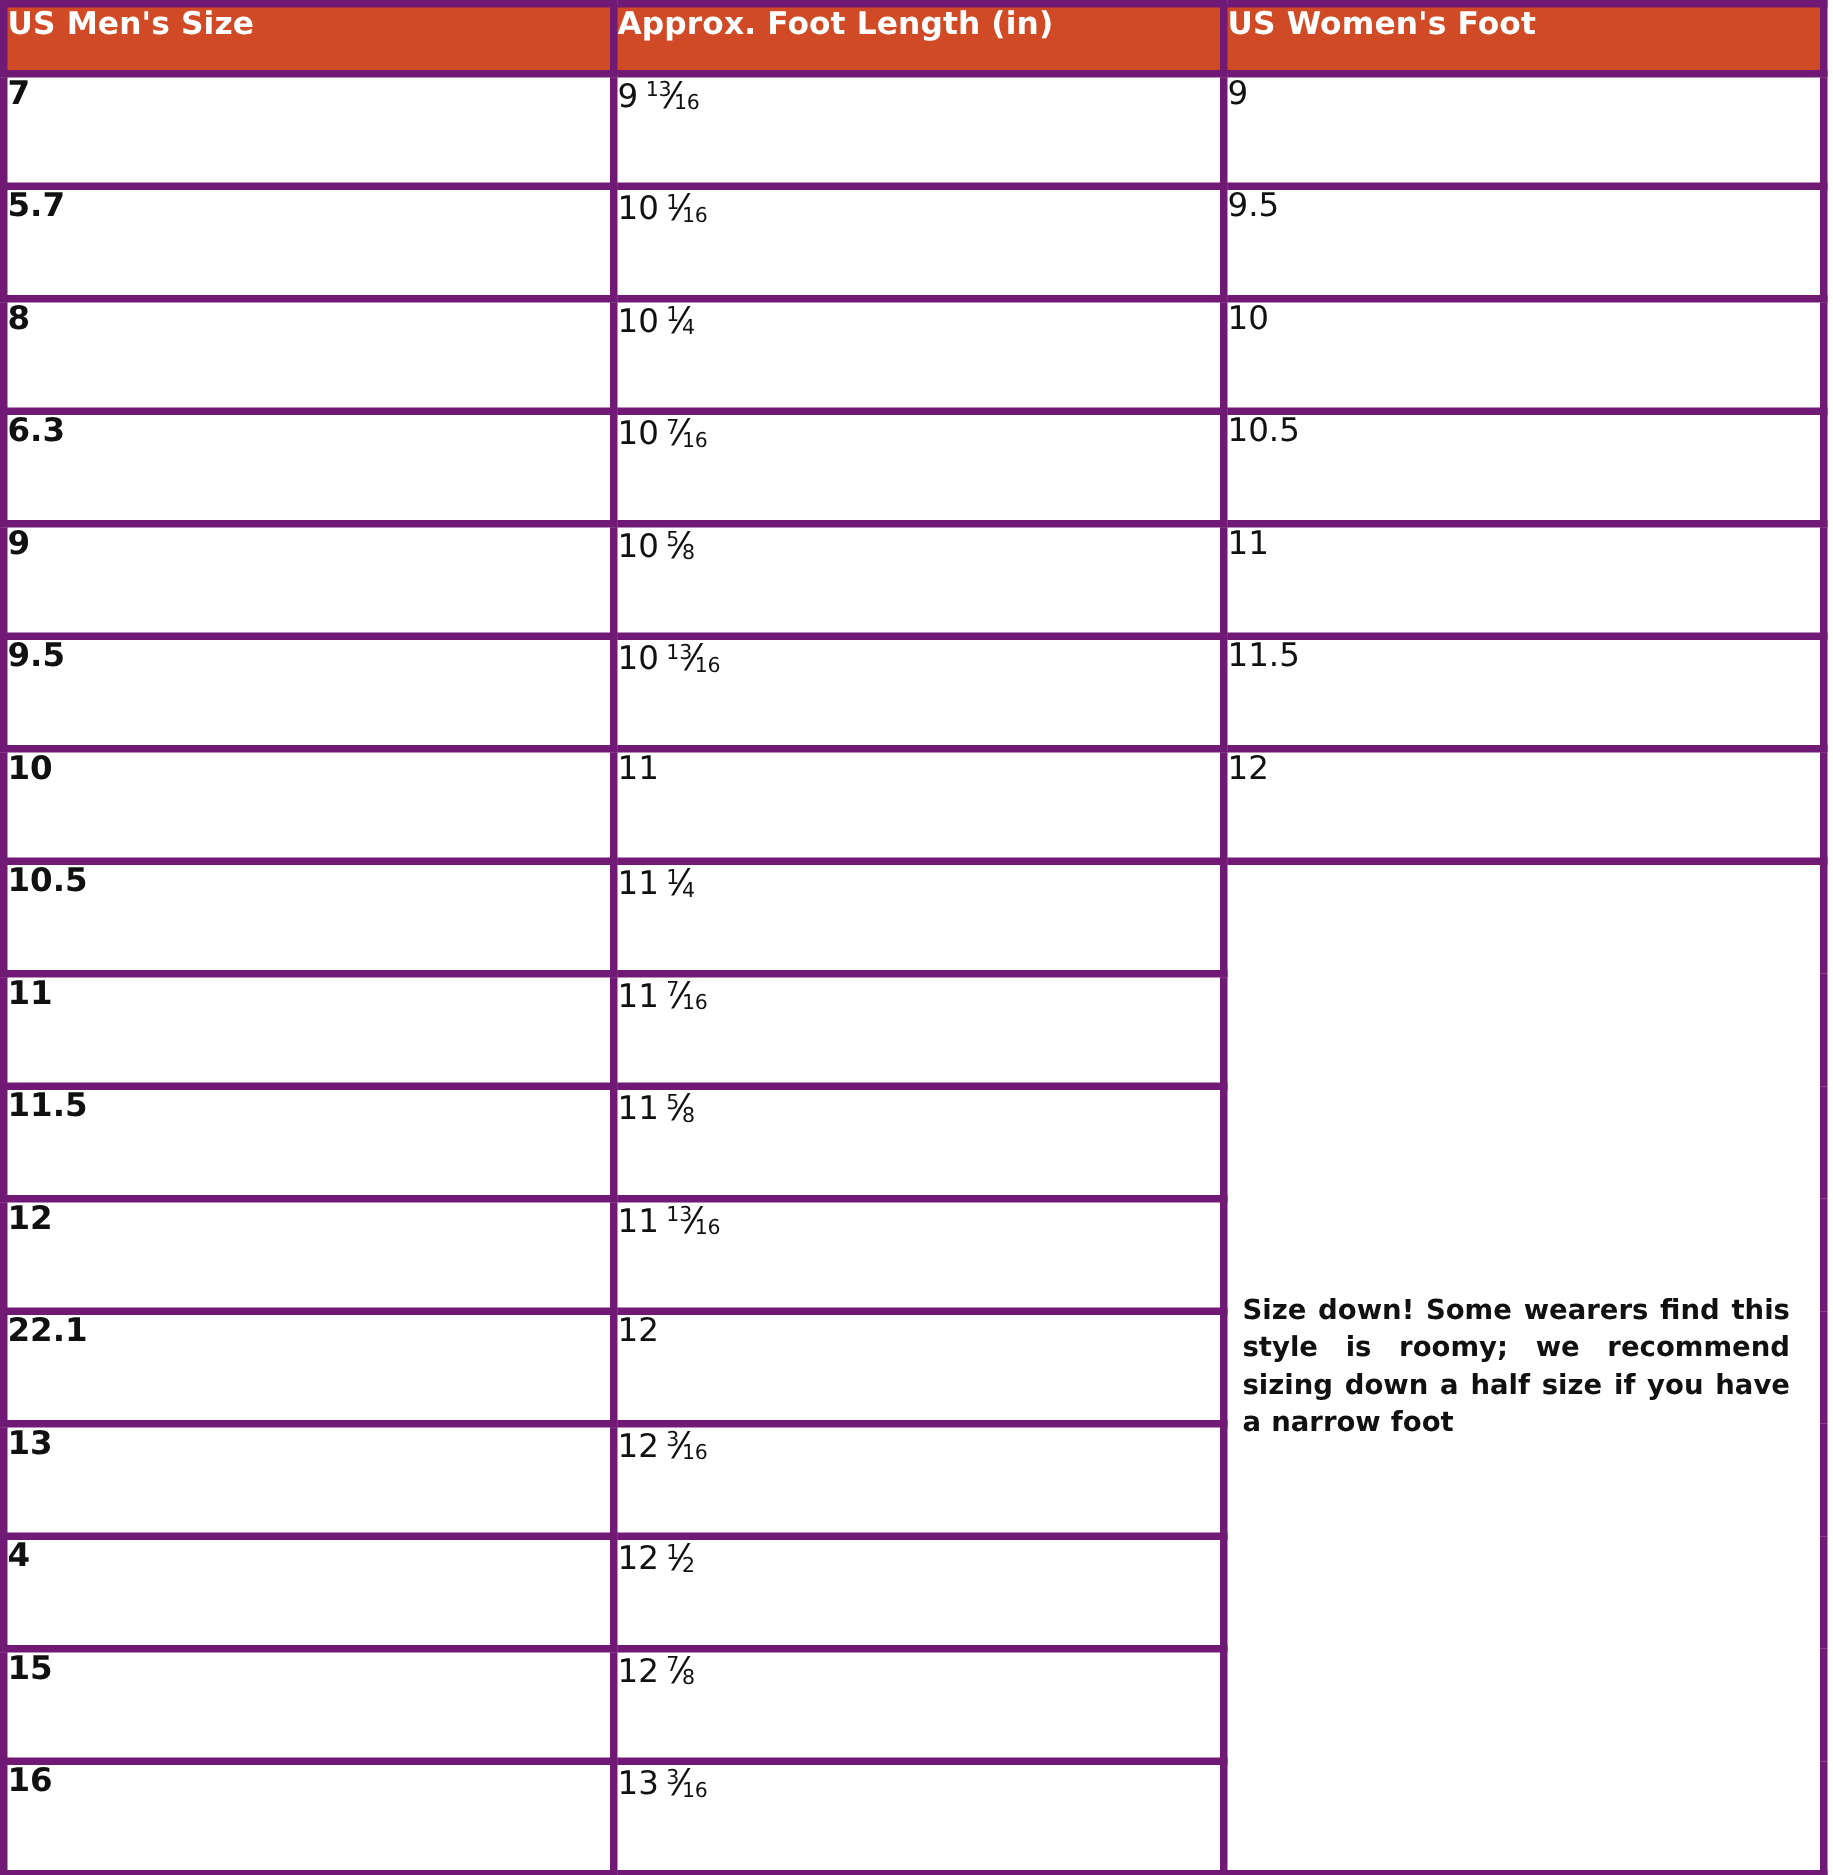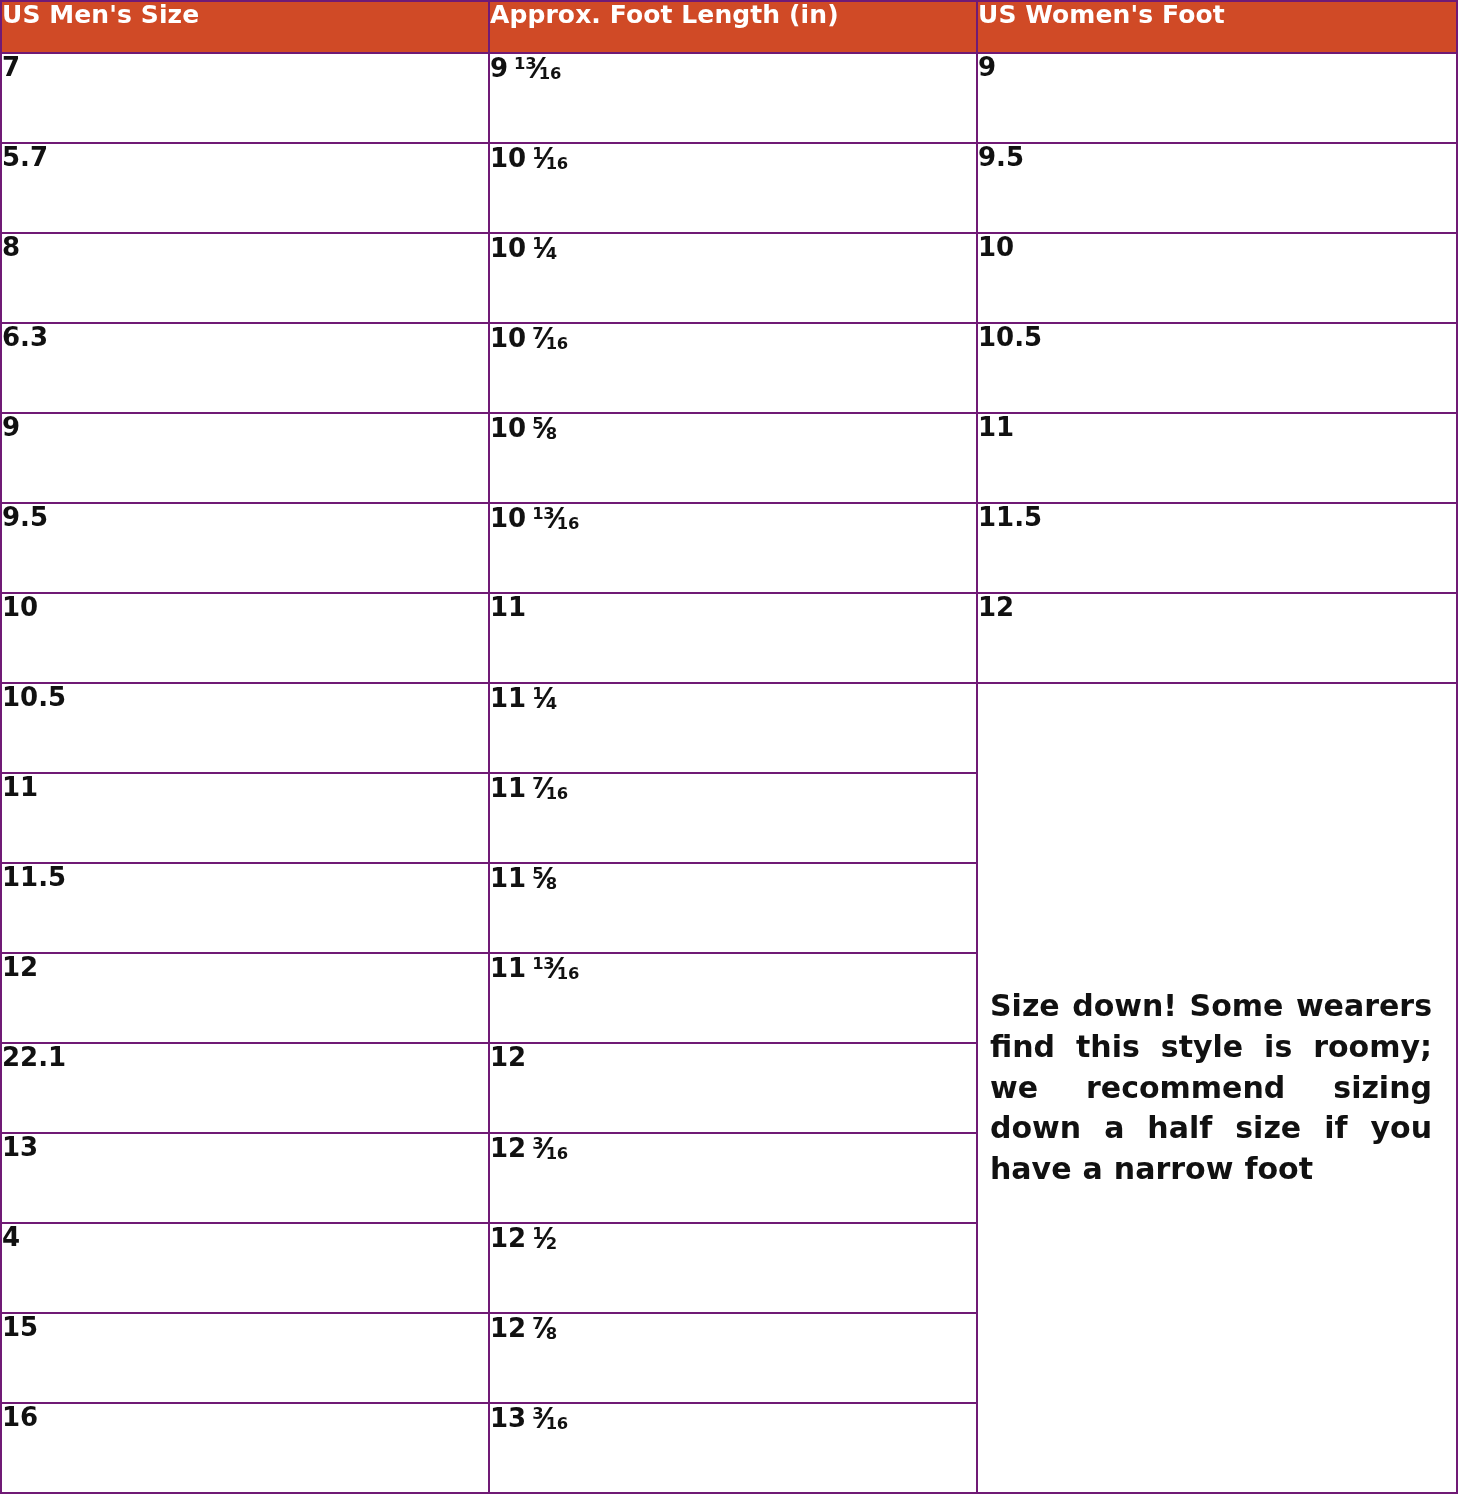--- a/index.html
+++ b/index.html
@@ -22,21 +22,21 @@
     table-layout: fixed;
     background: #ffffff;
   }
 
   .sizing-table col.col-men   { width: 488px; }
   .sizing-table col.col-len   { width: 488px; }
   .sizing-table col.col-women { width: 480px; }
 
   .sizing-table th,
   .sizing-table td {
-    border: 2px solid #701a75;
+    border: 6px solid #701a75;
     vertical-align: top;
     padding: 0;
   }
 
   
   thead th {
     background: #D04A26;
     color: #ffffff;
     text-align: left;
     font-weight: bold;
@@ -56,21 +56,21 @@
     font-size: 26px;
     line-height: 1;
     padding: 28px 0 0 10px;
   }
 
   td.c-men {
     font-weight: bold;
   }
   td.c-len,
   td.c-women {
-    font-weight: bold;
+    font-weight: normal;
     border-radius: 11px;
   }
 
   
   .frac {
     white-space: nowrap;
     display: inline-block;
   }
   .frac .whole { }
   .frac .sp { display: inline-block; width: 6px; }
@@ -87,21 +87,21 @@
   .frac .den {
     font-size: 0.63em;
     vertical-align: -0.12em;
     letter-spacing: -0.2px;
   }
 
   
   td.c-note {
     vertical-align: middle;
     font-weight: bold;
-    font-size: 30px;
+    font-size: 22px;
     line-height: 1.36;
     text-align: justify;
     text-align-last: left;
     padding: 0 24px 0 12px;
     hyphens: none;
     word-spacing: 0.02em;
   }
   td.c-note .note-inner {
     display: block;
   }

